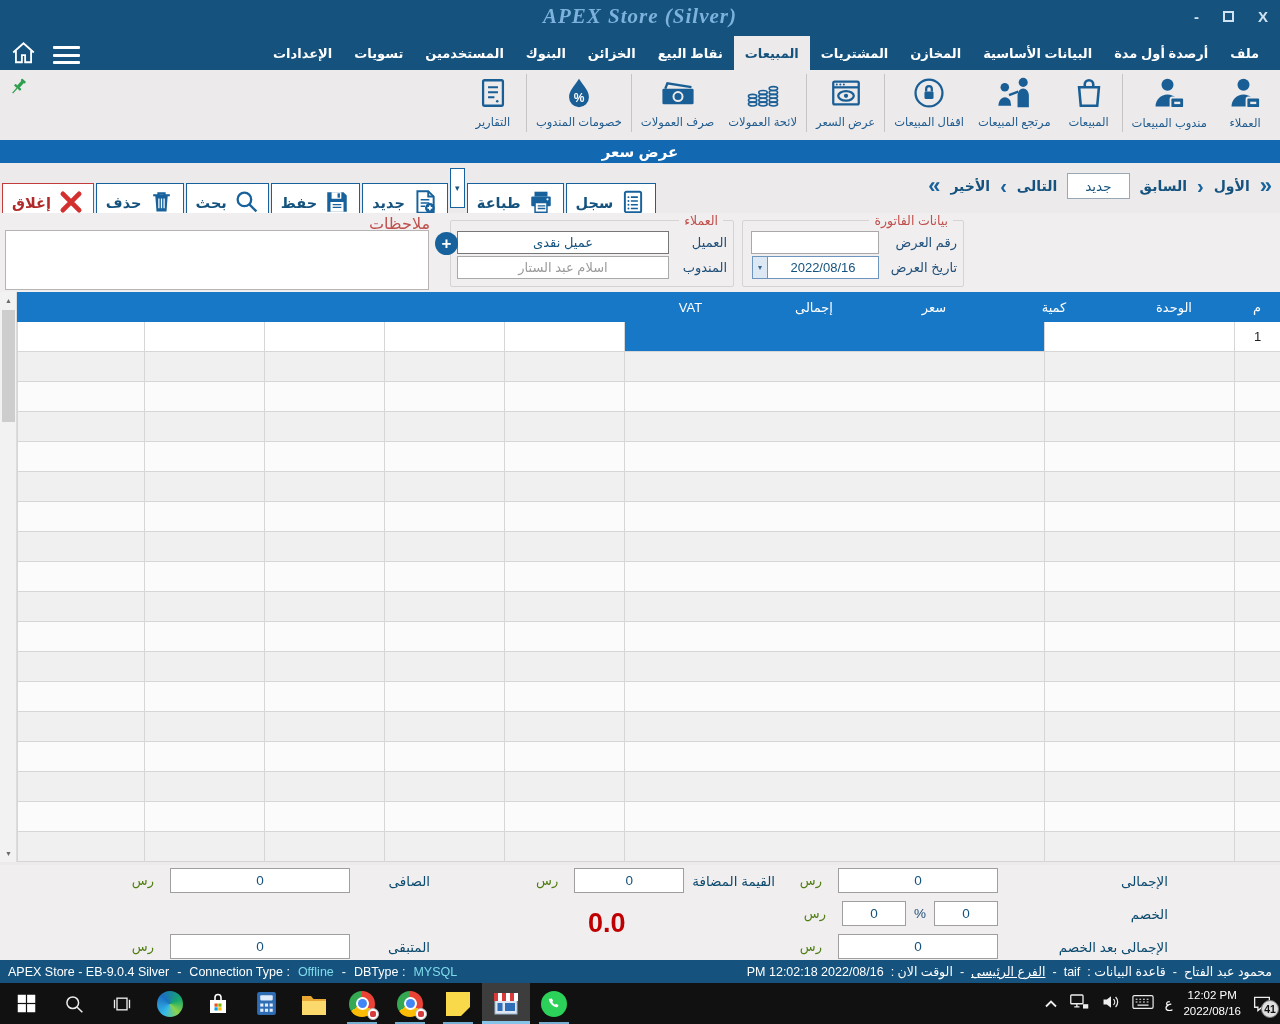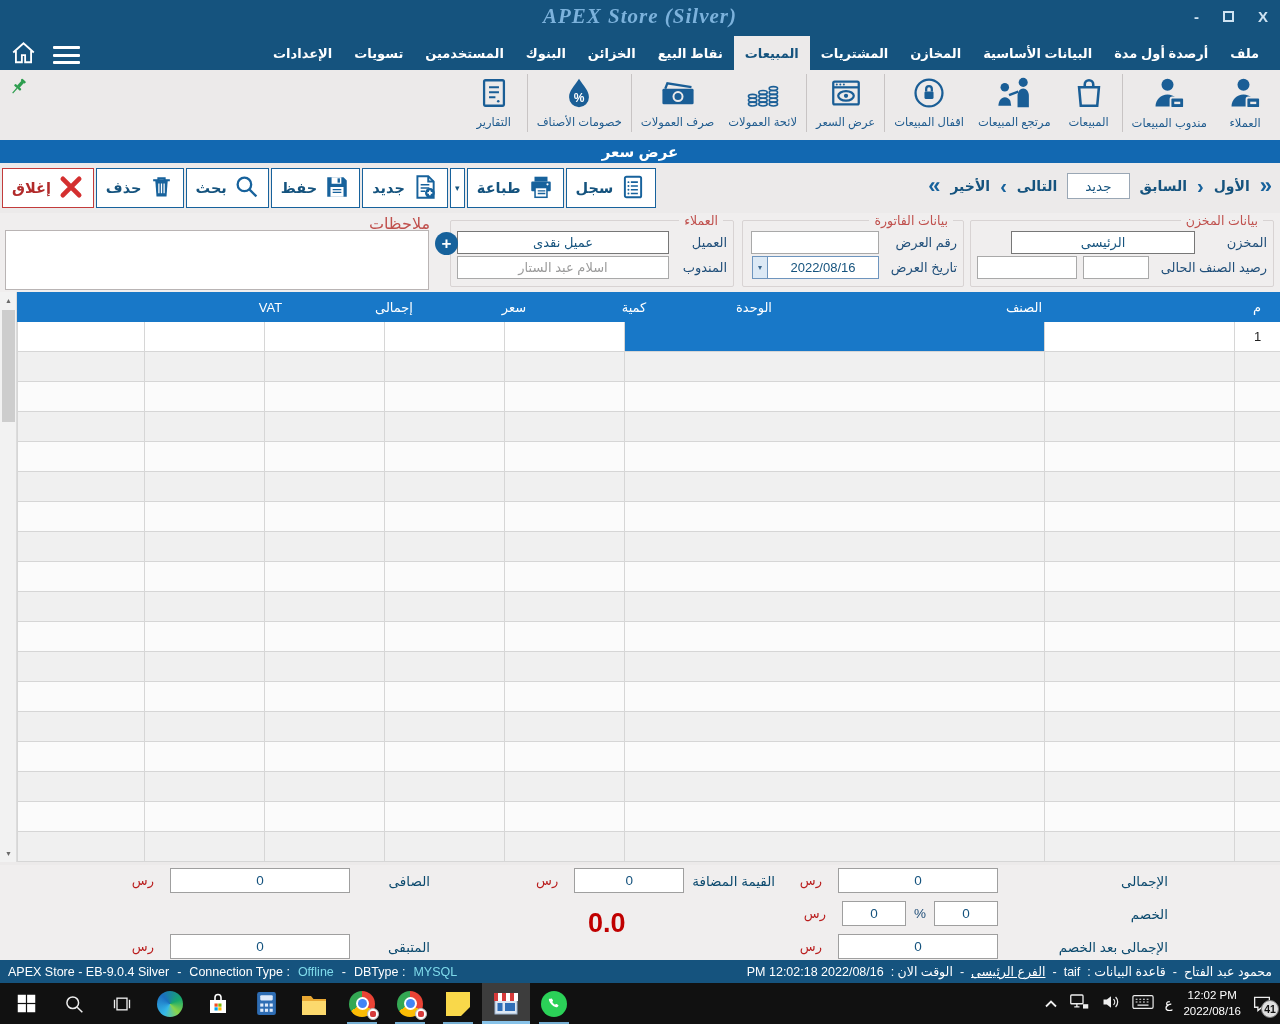--- a/index.html
+++ b/index.html
@@ -32,21 +32,21 @@
 
   
   .pagetitle { position:absolute; top:140px; left:0; right:0; height:23px; background:#1268B1;
                color:#fff; font-size:15px; font-weight:bold; display:flex; align-items:center; justify-content:center; }
 
   
   .actions { position:absolute; top:163px; left:0; right:0; height:50px; background:#ECEAEA; }
   .abtns { position:absolute; left:2px; top:5px; display:flex; align-items:stretch; }
   .abtn { display:flex; align-items:center; gap:7px; background:#fff; border:1px solid #17629C;
           height:40px; padding:0 9px; margin-right:2px; font-family:inherit; font-size:14.5px;
-          font-weight:bold; color:#15537E; cursor:default; }
+          font-weight:bold; color:#15537E; cursor:default;margin-top:15px; }
   .abtn.red { border:1px solid #C23B3B; color:#B12A2A; }
   .adrop { width:15px; height:40px; margin-right:2px; background:#fff; border:1px solid #17629C;
            display:flex; align-items:center; justify-content:center; font-size:9px; color:#15537E; }
   .nav { position:absolute; right:8px; top:10px; display:flex; direction:ltr; align-items:center; gap:10px; }
   .nchev { color:#17629C; font-weight:bold; font-size:22px; line-height:1; }
   .nchev.sm { font-size:20px; }
   .nlbl { color:#15537E; font-size:14px; font-weight:bold; }
   .nmode { border:1px solid #9AA7B5; background:#fff; padding:4px 17px; font-size:13.5px; color:#15537E; }
 
   
@@ -91,21 +91,21 @@
   .trow.active .c2 { background:#1878C8; }
 
   
   .totband { position:absolute; top:865px; left:0; right:0; height:95px; background:#F0EEEE; }
   .totrow { position:absolute; display:flex; direction:rtl; align-items:center; gap:8px; }
   .tlab { color:#0c4a6e; font-size:13.5px; white-space:nowrap; }
   .tlab.w { width:162px; }
   .tlab.n { width:72px; }
   .tinp { background:#fff; border:1px solid #9F9F9F; height:25px; display:flex; align-items:center;
           justify-content:center; font-size:13.5px; color:#15537E; }
-  .cur { color:#b91c1c; font-size:13px; margin-right:8px; }
+  .cur { color:#4d7c0f; font-size:13px; margin-right:8px; }
   .pct { color:#1F4E79; font-size:13.5px; }
   .t-r1 { top:3px;  right:112px; } .t-r2 { top:36px; right:112px; } .t-r3 { top:69px; right:112px; }
   .t-m1 { top:3px;  right:505px; }
   .t-l1 { top:3px;  right:850px; } .t-l2 { top:69px; right:850px; }
   .grand { position:absolute; left:588px; top:43px; color:#C00000; font-size:27px; font-weight:bold; direction:ltr; }
 
   
   .statusbar { position:absolute; top:960px; left:0; right:0; height:23px; background:#15537E;
                display:flex; justify-content:space-between; align-items:center; padding:0 8px;
                color:#fff; font-size:12.5px; }
@@ -277,21 +277,21 @@
             <circle cx="13" cy="14.5" r="3.2" fill="none" stroke="#ECEAEA" stroke-width="1.4"></circle>
           </svg></span>
       <span class="rlabel">صرف العمولات</span>
     </div>
     <div class="rsep"></div>
     <div class="ritem">
       <span><svg width="34" height="34" viewBox="0 0 24 24">
             <path d="M12 2C8.5 7.5 5 10.5 5 15a7 7 0 0014 0c0-4.5-3.5-7.5-7-13z" fill="#1A5E96"></path>
             <text x="12" y="18.2" text-anchor="middle" font-size="8.5" font-weight="bold" fill="#fff">%</text>
           </svg></span>
-      <span class="rlabel">خصومات الأصناف</span>
+      <span class="rlabel">خصومات المندوب</span>
     </div>
     <div class="rsep"></div>
     <div class="ritem">
       <span><svg width="34" height="34" viewBox="0 0 24 24" fill="none" stroke="#1A5E96" stroke-width="1.6">
             <rect x="5" y="3" width="14" height="18" rx="1"></rect>
             <path d="M8.5 8h7M8.5 11.5h7M8.5 15h4.5" stroke-width="1.4"></path>
             <circle cx="15" cy="17.8" r="0.9" fill="#1A5E96" stroke="none"></circle>
           </svg></span>
       <span class="rlabel">التقارير</span>
     </div>
@@ -374,32 +374,20 @@
     <span class="nlbl">التالى</span>
     <span class="nmode">جديد</span>
     <span class="nlbl">السابق</span>
     <span class="nchev sm">›</span>
     <span class="nlbl">الأول</span>
     <span class="nchev">»</span>
   </div>
 </div>
 
 <div class="formband">
-  <fieldset class="fs-wh">
-    <legend>بيانات المخزن</legend>
-    <div class="frow">
-      <span class="flabel" style="width:66px">المخزن</span>
-      <span class="inp strong" style="width:184px">الرئيسى</span>
-    </div>
-    <div class="frow">
-      <span class="flabel" style="width:112px">رصيد الصنف الحالى</span>
-      <span class="inp" style="width:66px"></span>
-      <span class="inp" style="width:100px"></span>
-    </div>
-  </fieldset>
 
   <fieldset class="fs-inv">
     <legend>بيانات الفاتورة</legend>
     <div class="frow">
       <span class="flabel" style="width:72px">رقم العرض</span>
       <span class="inp" style="width:128px"></span>
     </div>
     <div class="frow">
       <span class="flabel" style="width:72px">تاريخ العرض</span>
       <span class="dategrp">
@@ -428,21 +416,20 @@
 
 <div class="tablewrap">
   <div class="vscroll">
     <span class="sarr up">▲</span>
     <span class="sthumb"></span>
     <span class="sarr down">▼</span>
   </div>
   <div class="dtable">
     <div class="thead">
       <span class="hcell c0">م</span>
-      <span class="hcell c2">الصنف</span>
       <span class="hcell c3">الوحدة</span>
       <span class="hcell c4">كمية</span>
       <span class="hcell c5">سعر</span>
       <span class="hcell c6">إجمالى</span>
       <span class="hcell c7">VAT</span>
     </div>
     <div class="trow active">
       <span class="tcell c0">1</span>
       <span class="tcell c1"></span>
       <span class="tcell c2"></span>

